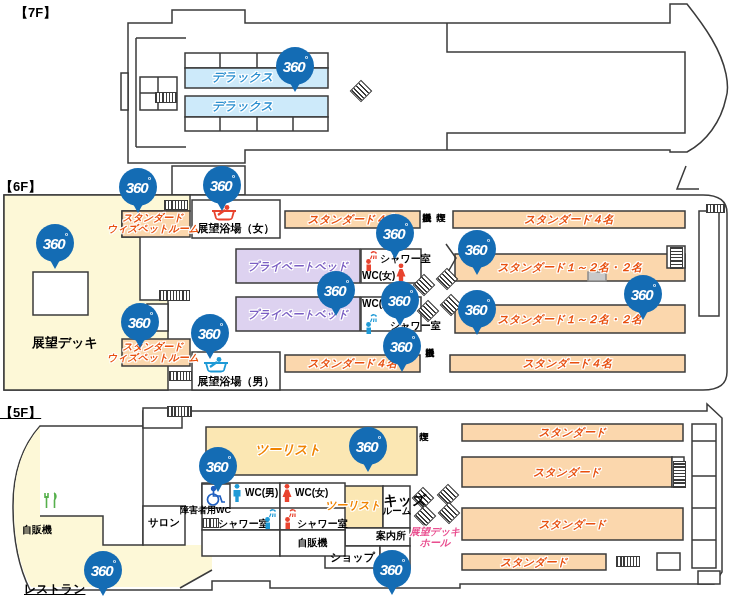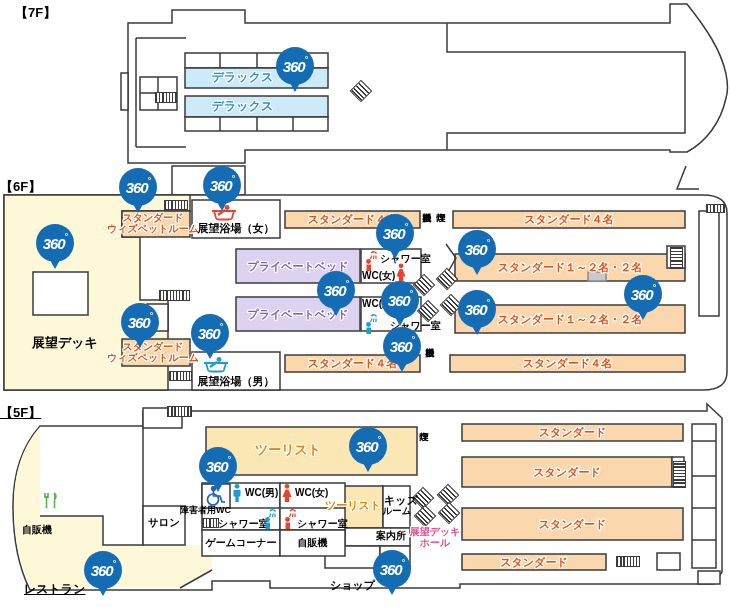--- a/index.html
+++ b/index.html
@@ -2,21 +2,21 @@
 <html style="--badge: #146cb4;"><head>
 <meta charset="utf-8">
 <style>
   html,body{margin:0;padding:0;background:#fff;}
   .stage{position:relative;width:730px;height:607px;background:#fff;overflow:hidden;
          font-family:"Liberation Sans","DejaVu Sans",sans-serif;}
   svg.geom{position:absolute;left:0;top:0;z-index:1;}
   .lb{position:absolute;font-weight:bold;color:#000;white-space:nowrap;z-index:10;line-height:1.15;}
   .ctr{display:flex;align-items:center;justify-content:center;text-align:center;}
   .otl{text-shadow:1px 0 0 #fff,-1px 0 0 #fff,0 1px 0 #fff,0 -1px 0 #fff,
-       1px 1px 0 #fff,-1px -1px 0 #fff,1px -1px 0 #fff,-1px 1px 0 #fff;}
+       1px 1px 0 #fff,-1px -1px 0 #fff,1px -1px 0 #fff,-1px 1px 0 #fff;font-style:italic;}
   .red{color:#e8500f}.blue{color:#2b8fd0}.purple{color:#7b5fc3}
   .orange{color:#f08300}.pink{color:#e94e8f}
   .vert{writing-mode:vertical-rl;text-orientation:upright;line-height:1;}
   .floorlab{font-size:13px;color:#000;font-weight:bold;}
   .badge{position:absolute;width:38px;height:38px;border-radius:50%;background:var(--badge,#146cb4);
          color:#fff;display:flex;align-items:center;justify-content:center;font-weight:bold;
          font-style:italic;font-size:15px;z-index:30;letter-spacing:-1px;}
   .badge::after{content:"";position:absolute;bottom:-7px;left:14px;width:0;height:0;
          border-left:5px solid transparent;border-right:5px solid transparent;
          border-top:9px solid var(--badge,#146cb4);}
@@ -163,25 +163,24 @@
   <div class="lb" style="left:22px;top:524px;font-size:10px;">自販機</div>
   <div class="lb ctr" style="left:143px;top:506px;width:42px;height:33px;font-size:10.5px;">サロン</div>
   <div class="lb" style="left:24px;top:583px;font-size:12px;text-decoration:underline;">レストラン</div>
   <div class="lb ctr orange otl" style="left:238px;top:443px;width:100px;height:15px;font-size:13px;">ツーリスト</div>
   <div class="lb ctr orange otl" style="left:323px;top:499px;width:60px;height:13px;font-size:11px;">ツーリスト</div>
   <div class="lb" style="left:180px;top:505px;font-size:9px;">障害者用WC</div>
   <div class="lb" style="left:245px;top:487px;font-size:10px;">WC(男)</div>
   <div class="lb" style="left:295px;top:487px;font-size:10px;">WC(女)</div>
   <div class="lb" style="left:218px;top:518px;font-size:10px;">シャワー室</div>
   <div class="lb" style="left:297px;top:518px;font-size:10px;">シャワー室</div>
-  <div class="lb ctr" style="left:202px;top:530px;width:78px;height:26px;font-size:10px;">ゲームコーナー</div>
   <div class="lb ctr" style="left:280px;top:530px;width:65px;height:26px;font-size:10px;">自販機</div>
-  <div class="lb ctr" style="left:325px;top:574px;width:55px;height:22px;font-size:11px;text-align:right;">ショップ</div>
+  <div class="lb ctr" style="left:325px;top:546px;width:55px;height:22px;font-size:11px;text-align:right;">ショップ</div>
   <div class="lb" style="left:376px;top:530px;font-size:10px;">案内所</div>
-  <div class="lb ctr" style="left:383px;top:495px;width:36px;height:11px;font-size:11px;">キッズ</div>
+  <div class="lb ctr" style="left:383px;top:495px;width:44px;height:11px;font-size:14px;">キッズ</div>
   <div class="lb ctr" style="left:383px;top:506px;width:28px;height:11px;font-size:9.5px;">ルーム</div>
   <div class="lb ctr pink otl" style="left:408px;top:526px;width:54px;height:11px;font-size:10px;">展望デッキ</div>
   <div class="lb ctr pink otl" style="left:408px;top:537px;width:54px;height:11px;font-size:10px;">ホール</div>
   <div class="lb vert" style="left:419px;top:425px;font-size:9px;">喫煙</div>
   <div class="lb ctr red otl" style="left:462px;top:424px;width:221px;height:17px;font-size:11px;">スタンダード</div>
   <div class="lb ctr red otl" style="left:462px;top:457px;width:210px;height:30px;font-size:11px;">スタンダード</div>
   <div class="lb ctr red otl" style="left:462px;top:508px;width:221px;height:32px;font-size:11px;">スタンダード</div>
   <div class="lb ctr red otl" style="left:462px;top:554px;width:144px;height:16px;font-size:11px;">スタンダード</div>
 
   <div class="ld" style="left:155px;top:92px;width:20px;height:9px;"></div>

